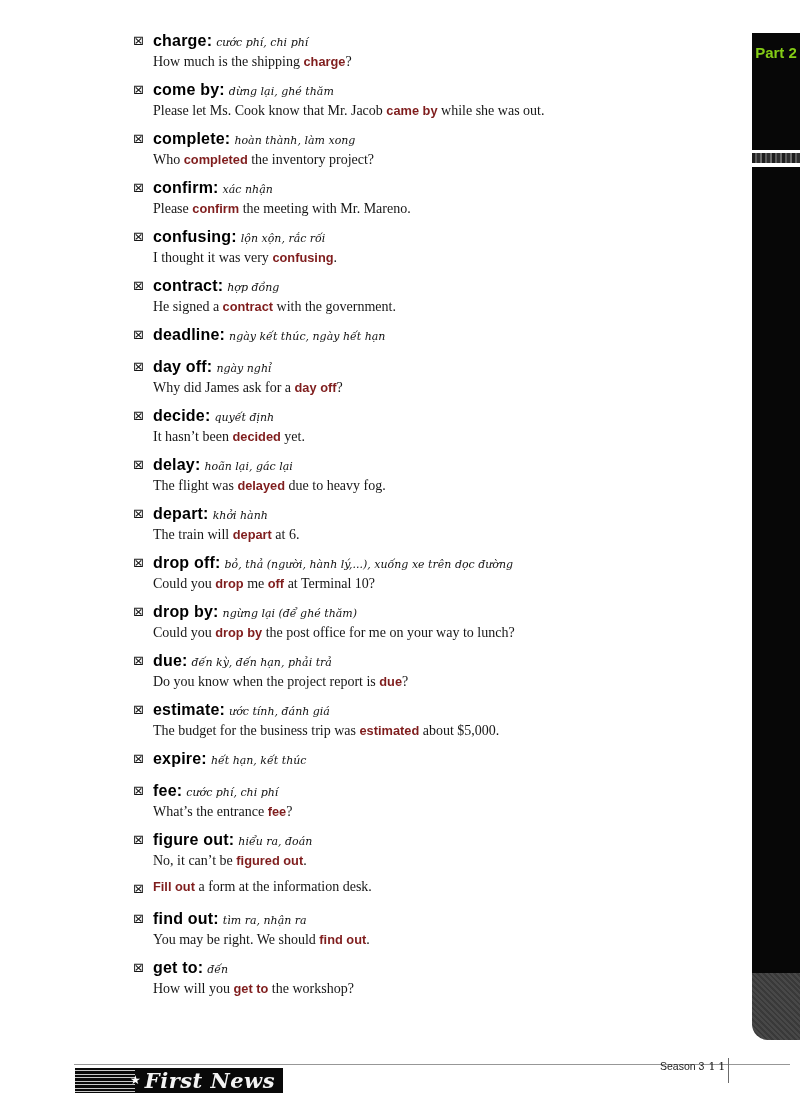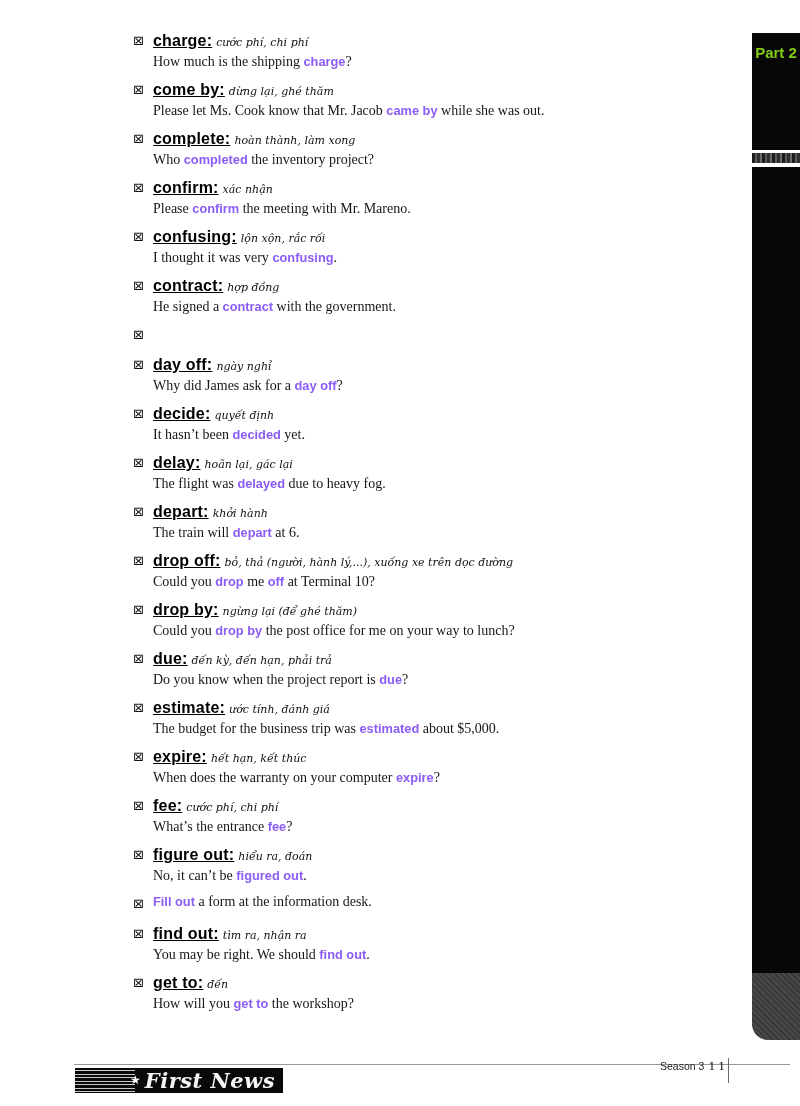--- a/index.html
+++ b/index.html
@@ -34,40 +34,39 @@
   .headline {
     line-height: 21px;
     white-space: nowrap;
   }
   .word {
     font-family: "Liberation Sans", sans-serif;
     font-weight: 700;
     font-size: 16px;
     color: #000000;
     letter-spacing: 0.2px;
-    text-decoration: underline;
   }
   .trans {
     font-family: "DejaVu Serif", serif;
     font-style: italic;
     font-size: 11px;
     color: #101010;
   }
   .sentence {
     font-family: "Liberation Serif", serif;
     font-size: 14px;
     line-height: 17px;
     color: #161616;
     white-space: nowrap;
   }
   .sentence b {
     font-family: "Liberation Sans", sans-serif;
     font-weight: 700;
     font-size: 12.8px;
-    color: #8b5cf6;
+    color: #7f1d1d;
   }
 
   
   .side-tab {
     position: absolute;
     right: 0; top: 33px;
     width: 48px;
   }
   .tab-top {
     height: 117px;
@@ -230,20 +229,24 @@
         <span class="word">contract:</span>
         <span class="trans">hợp đồng</span>
       </div>
       <div class="sentence"><span>He signed a </span><b>contract</b><span> with the government.</span></div>
     </div>
   </div>
 
   <div class="entry">
     <span class="checkbox">⊠</span>
     <div class="entry-body">
+      <div class="headline">
+        <span class="word">deadline:</span>
+        <span class="trans">ngày kết thúc, ngày hết hạn</span>
+      </div>
     </div>
   </div>
 
   <div class="entry">
     <span class="checkbox">⊠</span>
     <div class="entry-body">
       <div class="headline">
         <span class="word">day off:</span>
         <span class="trans">ngày nghỉ</span>
       </div>
@@ -328,21 +331,20 @@
     </div>
   </div>
 
   <div class="entry">
     <span class="checkbox">⊠</span>
     <div class="entry-body">
       <div class="headline">
         <span class="word">expire:</span>
         <span class="trans">hết hạn, kết thúc</span>
       </div>
-      <div class="sentence"><span>When does the warranty on your computer </span><b>expire</b><span>?</span></div>
     </div>
   </div>
 
   <div class="entry">
     <span class="checkbox">⊠</span>
     <div class="entry-body">
       <div class="headline">
         <span class="word">fee:</span>
         <span class="trans">cước phí, chi phí</span>
       </div>

